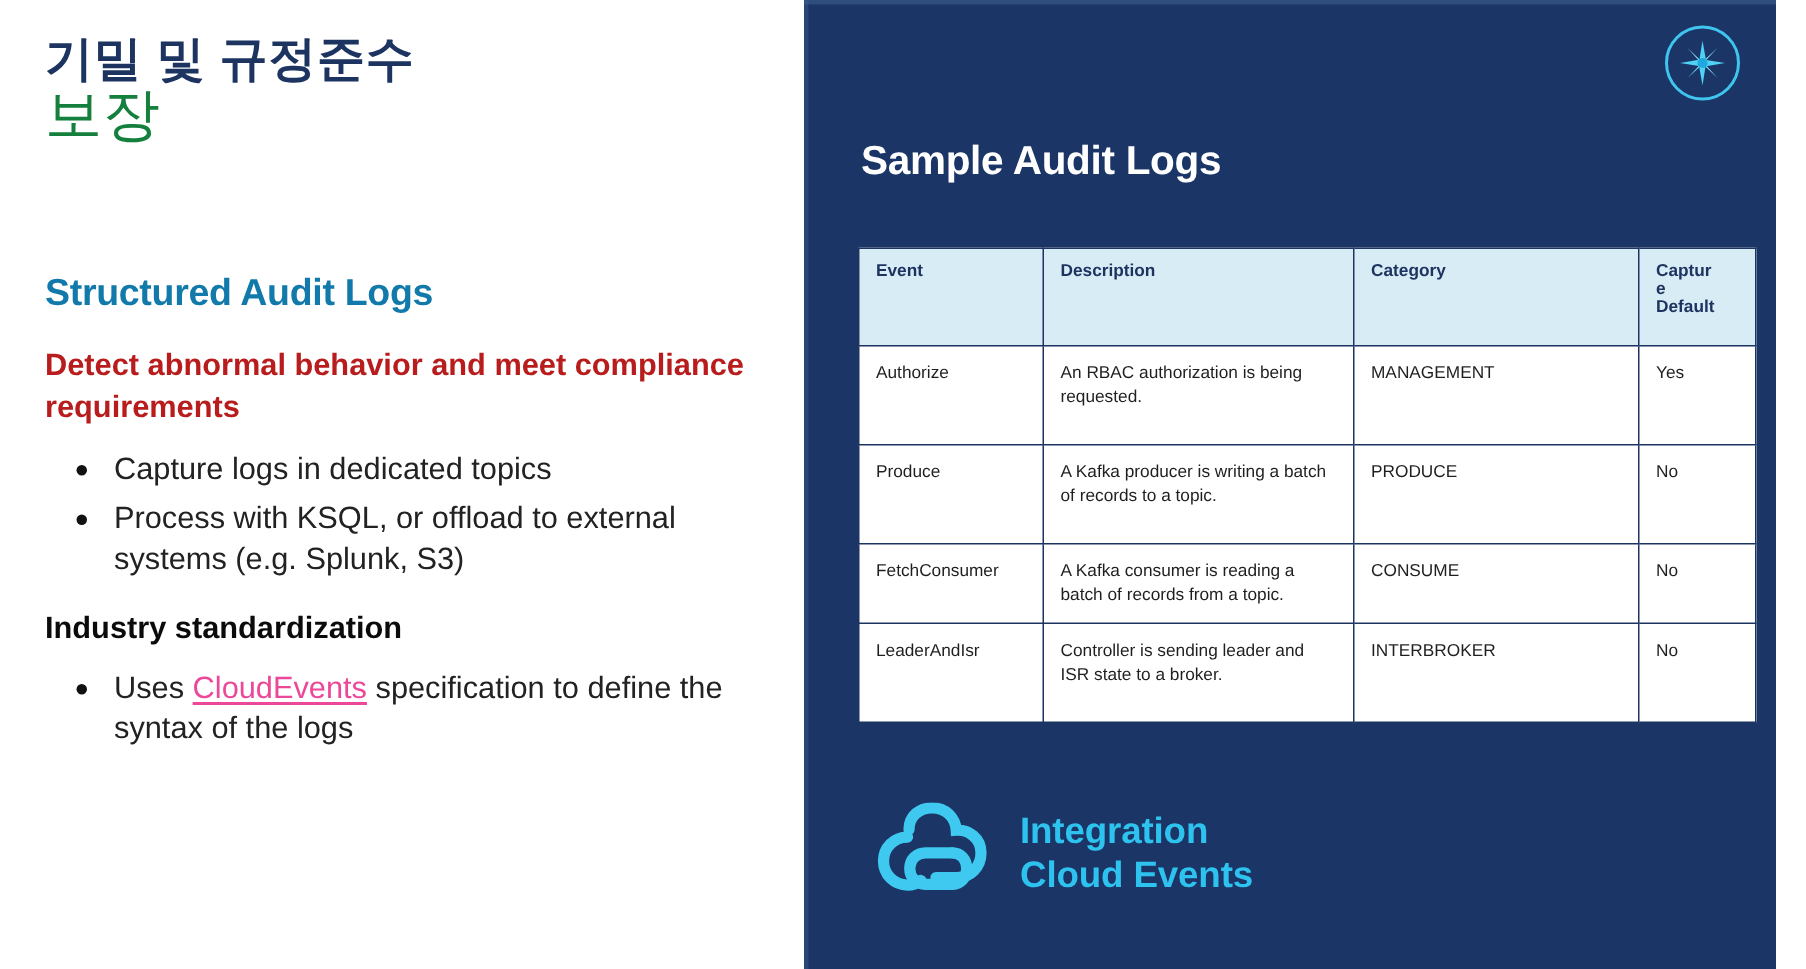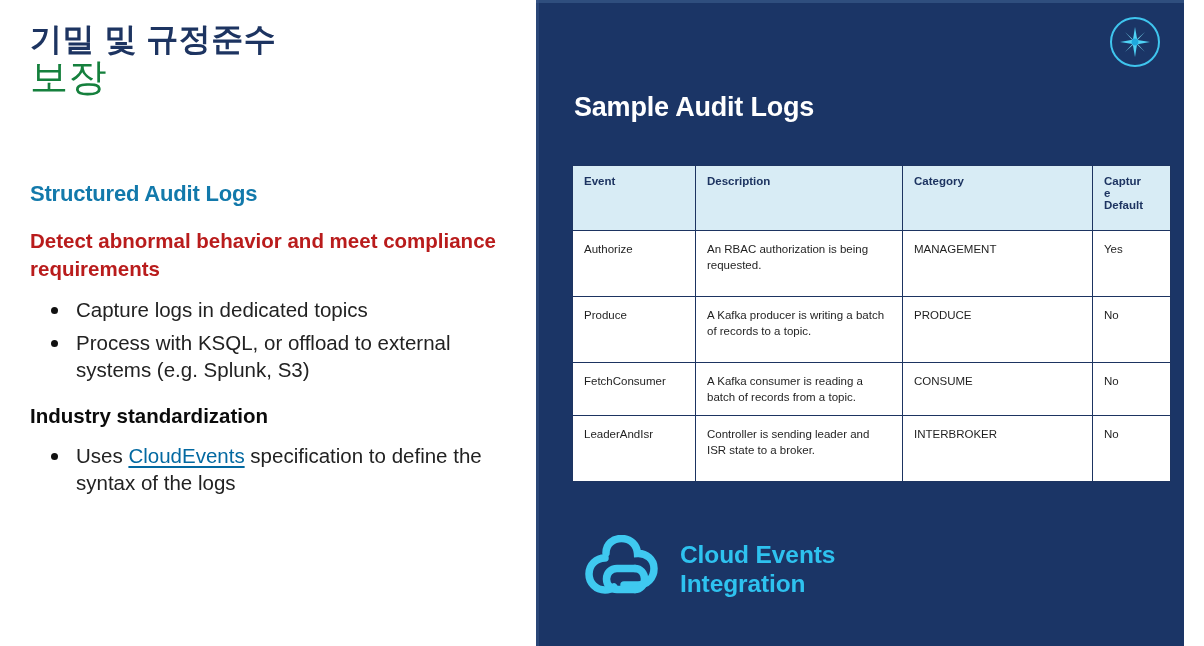--- a/index.html
+++ b/index.html
@@ -38,21 +38,21 @@
   .title-line-2 {
     font-size: 38px;
     font-weight: 400;
     color: #15803d;
     letter-spacing: 0.5px;
     line-height: 1.12;
     margin-top: -2px;
   }
 
   .section-heading {
-    font-size: 22px;
+    font-size: 25px;
     font-weight: 700;
     color: #1279ab;
     margin-top: 83px;
     letter-spacing: -0.2px;
   }
 
   .lead {
     font-size: 20.5px;
     font-weight: 700;
     color: #b91c1c;
@@ -88,21 +88,21 @@
   }
 
   .sub-heading {
     font-size: 20.5px;
     font-weight: 700;
     color: #0b0b0b;
     margin-top: 21px;
   }
 
   .link {
-    color: #0369a1;
+    color: #ec4899;
     text-decoration: underline;
     text-underline-offset: 3px;
   }
 
   
   .right-panel {
     position: absolute;
     left: 536px;
     top: 0;
     width: 648px;
@@ -306,18 +306,18 @@
 
         <path d="M34 18 C34 9 41 3.5 49.5 3.5 C58.5 3.5 65 10 65.5 18.5 C74 18 82 24 82 33.5 C82 43 75 50 66 50 L52 50"></path>
 
         <path d="M33 23 C24 23 17 30 17 39 C17 48 24 55 33 55 C36.5 55 39.5 54 42 52"></path>
 
         <path d="M63 33.5 L45 33.5 C39 33.5 34.5 38 34.5 44 C34.5 50 39 54.5 45 54.5 L63 54.5"></path>
         <path d="M63 33.5 C68.5 33.5 72.5 38 72.5 44 C72.5 50 68.5 54.5 63 54.5"></path>
       </g>
     </svg>
     <div class="ce-text">
+      <div>Integration</div>
       <div>Cloud Events</div>
-      <div>Integration</div>
     </div>
   </div>
 
 </div>
 
 </body></html>

